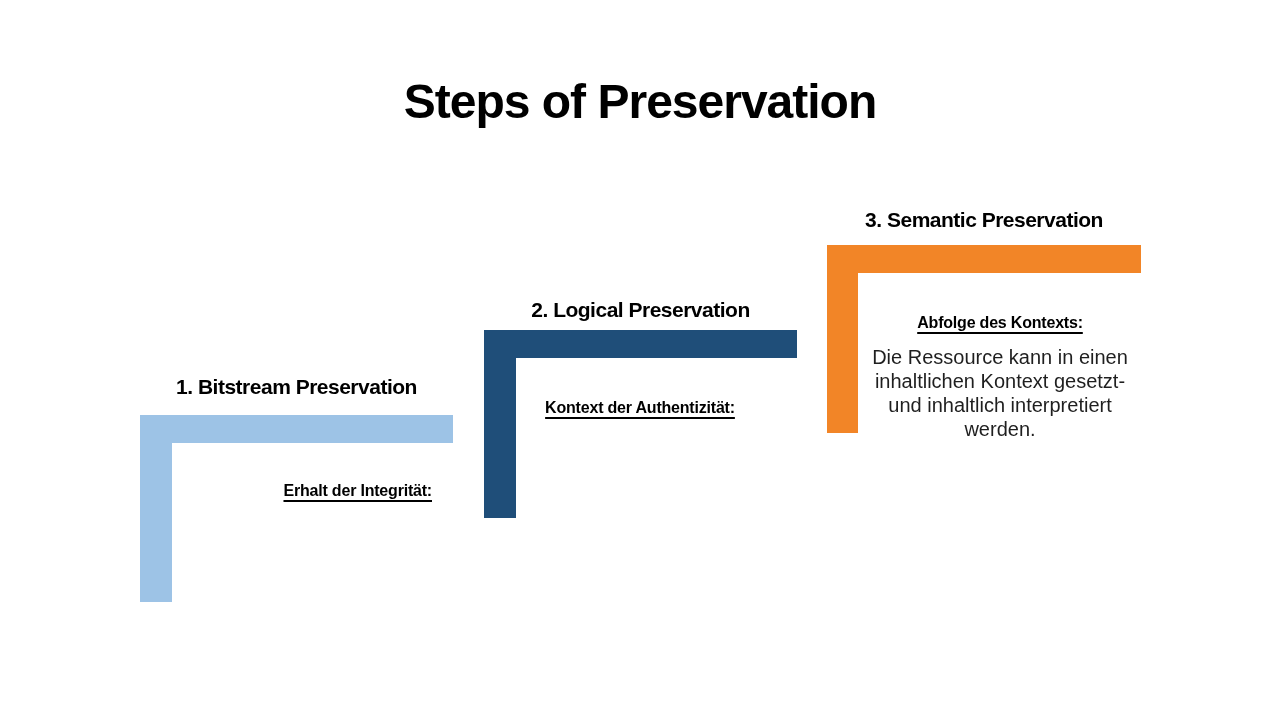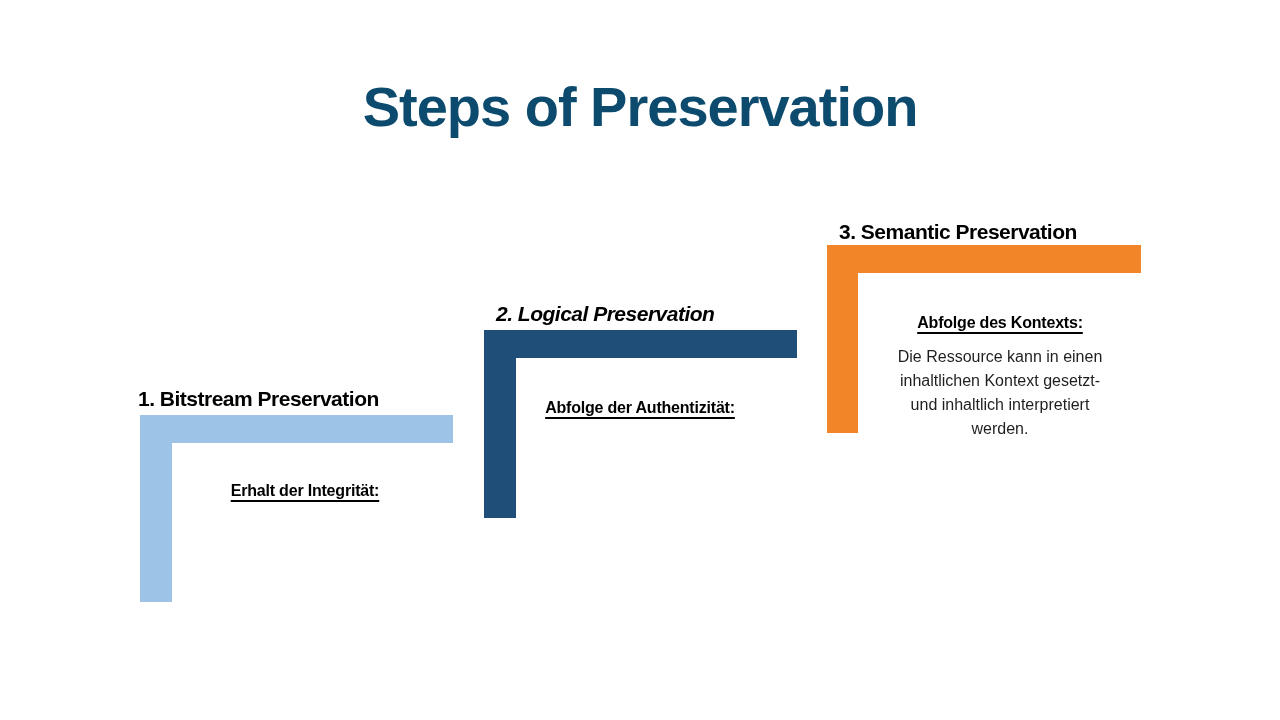--- a/index.html
+++ b/index.html
@@ -12,28 +12,29 @@
     overflow: hidden;
     font-family: "Liberation Sans", sans-serif;
   }
   .title {
     position: absolute;
     left: 0;
     top: 74px;
     width: 100%;
     margin: 0;
     text-align: center;
-    font-size: 56px;
+    font-size: 48px;
     font-weight: 700;
     letter-spacing: -1px;
-    color: #0c4a6e;
+    color: #000000;
   }
   .step-heading {
     position: absolute;
-    margin: 12px;
+    margin: 0;
+    text-align: center;
     font-size: 21px;
     font-weight: 700;
     letter-spacing: -0.5px;
     color: #000000;
     white-space: nowrap;
   }
   .bar { position: absolute; }
   .step-text {
     position: absolute;
     text-align: center;
@@ -44,31 +45,31 @@
     font-weight: 700;
     line-height: 20px;
     letter-spacing: -0.2px;
     text-decoration: underline;
     text-decoration-thickness: 2px;
     text-underline-offset: 4px;
     color: #000000;
   }
   .body-text {
     margin-top: 12px;
-    font-size: 16px;
+    font-size: 20px;
     line-height: 24px;
     white-space: pre-line;
   }
   
-  .s1-heading { left: 126px; top: 375px; width: 313px; }
+  .s1-heading { left: 140px; top: 375px; width: 313px; }
   .s1-bar-h   { left: 140px; top: 415px; width: 313px; height: 28px; }
   .s1-bar-v   { left: 140px; top: 415px; width: 32px;  height: 187px; }
-  .s1-text    { left: 178px; top: 481px; width: 254px; }
+  .s1-text    { left: 178px; top: 481px; width: 254px; text-align: right; }
   
-  .s2-heading { left: 484px; top: 290px; width: 313px; font-style: italic; }
+  .s2-heading { left: 484px; top: 298px; width: 313px; }
   .s2-bar-h   { left: 484px; top: 330px; width: 313px; height: 28px; }
   .s2-bar-v   { left: 484px; top: 330px; width: 32px;  height: 188px; }
   .s2-text    { left: 500px; top: 398px; width: 280px; }
   
   .s3-heading { left: 827px; top: 208px; width: 314px; }
   .s3-bar-h   { left: 827px; top: 245px; width: 314px; height: 28px; }
   .s3-bar-v   { left: 827px; top: 245px; width: 31px;  height: 188px; }
   .s3-text    { left: 860px; top: 313px; width: 280px; }
 </style>
 </head>
@@ -85,21 +86,21 @@
     <div class="step-text s1-text">
       <div class="subheading">Erhalt der Integrität:</div>
     </div>
   </section>
 
   <section>
     <h2 class="step-heading s2-heading">2. Logical Preservation</h2>
     <div class="bar s2-bar-h" style="background-color: rgb(31, 78, 121);"></div>
     <div class="bar s2-bar-v" style="background-color: rgb(31, 78, 121);"></div>
     <div class="step-text s2-text">
-      <div class="subheading">Abfolge der Authentizität:</div>
+      <div class="subheading">Kontext der Authentizität:</div>
     </div>
   </section>
 
   <section>
     <h2 class="step-heading s3-heading">3. Semantic Preservation</h2>
     <div class="bar s3-bar-h" style="background-color: rgb(242, 133, 39);"></div>
     <div class="bar s3-bar-v" style="background-color: rgb(242, 133, 39);"></div>
     <div class="step-text s3-text">
       <div class="subheading">Abfolge des Kontexts:</div>
       <div class="body-text">Die Ressource kann in einen

